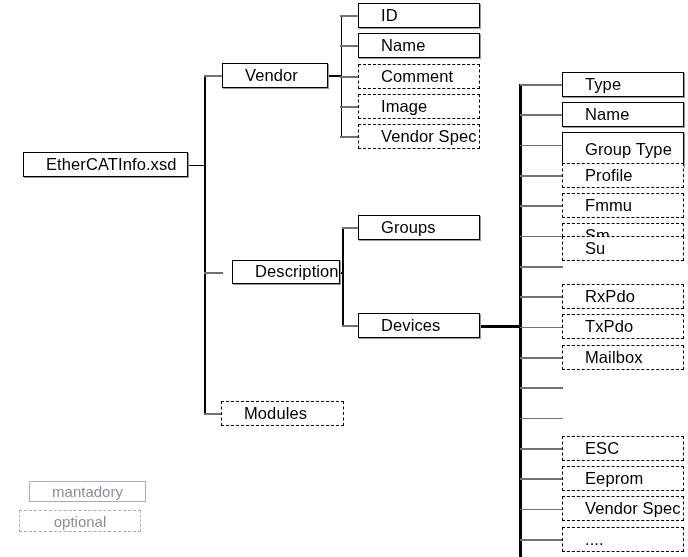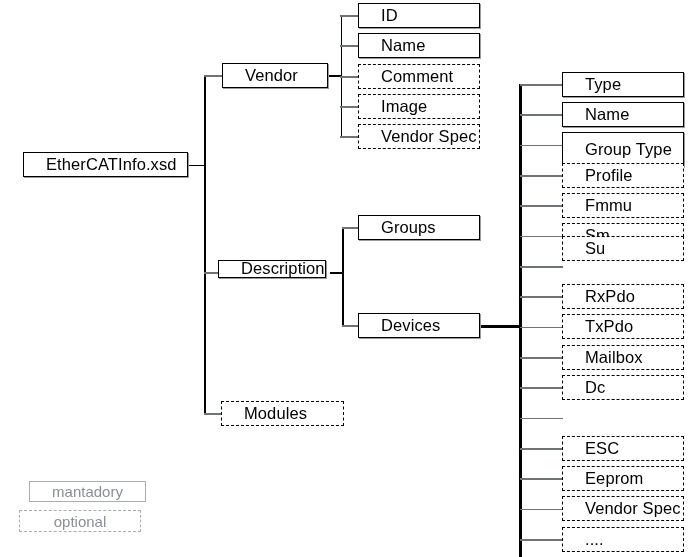--- a/index.html
+++ b/index.html
@@ -121,21 +121,21 @@
   <div class="edge h gray" style="left:520px; top:508.5px; width:43px;"></div>
   <div class="edge h gray" style="left:520px; top:539px; width:43px;"></div>
 
   <div class="node mandatory" style="left:23px; top:152px; width:165px; height:25px;">
     <span>EtherCATInfo.xsd</span>
   </div>
 
   <div class="node mandatory" style="left:222px; top:62.5px; width:106px; height:25px;">
     <span>Vendor</span>
   </div>
-  <div class="node mandatory" style="left:218px; top:259.5px; width:108px; height:18px;align-items:center;">
+  <div class="node mandatory" style="left:232px; top:259.5px; width:108px; height:24px;align-items:center;">
     <span>Description</span>
   </div>
   <div class="node optional" style="left:221px; top:400.5px; width:123px; height:25px;">
     <span>Modules</span>
   </div>
 
   <div class="node mandatory" style="left:358px; top:3px; width:122px; height:25px;">
     <span>ID</span>
   </div>
   <div class="node mandatory" style="left:358px; top:33px; width:122px; height:25px;">
@@ -181,23 +181,20 @@
   </div>
   <div class="node optional" style="left:562px; top:284px; width:122px; height:25px;">
     <span>RxPdo</span>
   </div>
   <div class="node optional" style="left:562px; top:314px; width:122px; height:25px;">
     <span>TxPdo</span>
   </div>
   <div class="node optional" style="left:562px; top:344.5px; width:122px; height:25px;">
     <span>Mailbox</span>
   </div>
-  <div class="node optional" style="left:562px; top:375px; width:122px; height:25px;">
-    <span>Dc</span>
-  </div>
   <div class="node optional" style="left:562px; top:435.5px; width:122px; height:25px;">
     <span>ESC</span>
   </div>
   <div class="node optional" style="left:562px; top:466px; width:122px; height:25px;">
     <span>Eeprom</span>
   </div>
   <div class="node optional" style="left:562px; top:496px; width:122px; height:25px;">
     <span>Vendor Spec</span>
   </div>
   <div class="node optional" style="left:562px; top:526.5px; width:122px; height:25px;">

